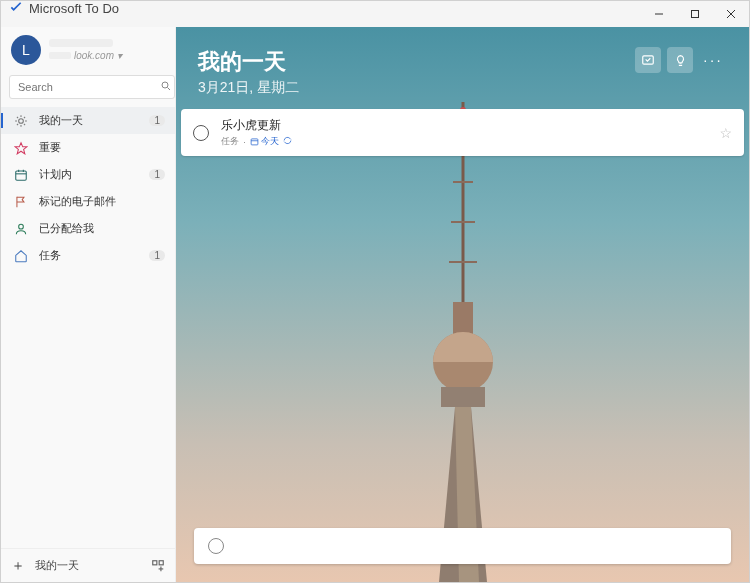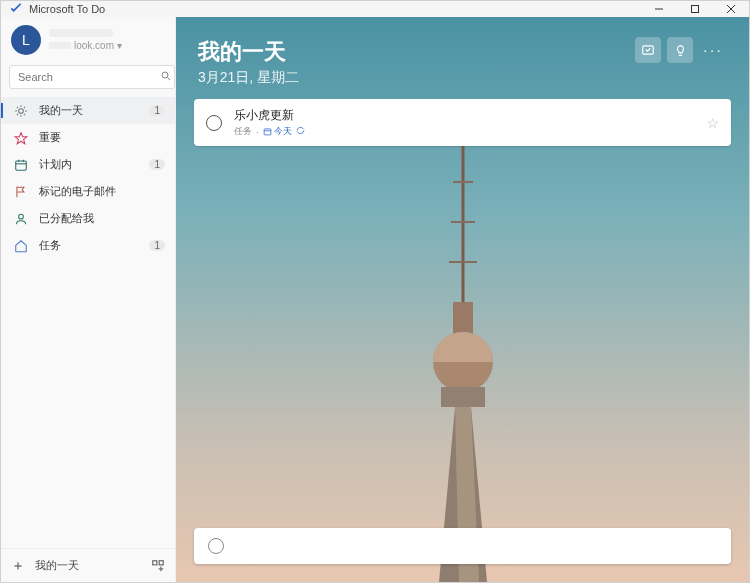--- a/index.html
+++ b/index.html
@@ -1,27 +1,27 @@
 <!DOCTYPE html>
 <html><head>
 <meta charset="utf-8">
 <style>
   * { margin:0; padding:0; box-sizing:border-box; font-family:"Segoe UI","Microsoft YaHei",sans-serif; }
   body { width:750px; height:583px; background:#e8e8e8; overflow:hidden; }
   .window { width:750px; height:583px; background:#fff; display:flex; flex-direction:column; border:1px solid #d0d0d0; }
-  .titlebar { height:16px; display:flex; align-items:center; padding:0 0 0 8px; background:#f5f5f5; font-size:11px; color:#444; }
+  .titlebar { height:26px; display:flex; padding:0 0 0 8px; background:#f5f5f5; font-size:13px; color:#444; }
   .titlebar .logo { width:14px; height:14px; margin-right:6px; display:flex; align-items:center; justify-content:center; }
   .titlebar .title { flex:1; }
   .winbtns { display:flex; }
   .winbtn { width:36px; height:26px; display:flex; align-items:center; justify-content:center; color:#333; font-size:10px; }
   .body { flex:1; display:flex; min-height:0; }
   .sidebar { width:175px; background:#f9f9f9; display:flex; flex-direction:column; border-right:1px solid #eee; }
   .account { display:flex; align-items:center; padding:8px 10px 6px 10px; }
   .avatar { width:30px; height:30px; border-radius:50%; background:#2b579a; color:#fff; display:flex; align-items:center; justify-content:center; font-size:14px; margin-right:8px; }
-  .acct-text { font-size:10px; line-height:12px; }
+  .acct-text { font-size:10px; line-height:12px;font-style:italic; }
   .acct-name { color:#bbb; background:#eee; border-radius:3px; width:64px; height:8px; margin-bottom:3px; }
   .acct-email { color:#999; display:flex; align-items:center; gap:3px; }
   .searchwrap { padding:4px 0 8px 8px; }
   .search { width:100%; height:24px; border:1px solid #ddd; border-radius:3px; background:#fff; display:flex; align-items:center; padding:0 8px; font-size:11px; color:#888; }
   .search input { border:none; outline:none; flex:1; font-size:11px; background:transparent; }
   .navlist { flex:1; }
   .navitem { height:27px; display:flex; align-items:center; padding:0 10px 0 12px; font-size:11px; color:#333; position:relative; cursor:pointer; }
   .navitem.active { background:#eef0f2; font-weight:500; }
   .navitem.active::before { content:""; position:absolute; left:0; top:6px; bottom:6px; width:2px; background:#2564cf; }
   .navitem .icon { width:16px; height:16px; margin-right:10px; display:flex; align-items:center; justify-content:center; color:#666; }
@@ -32,21 +32,21 @@
   .bottombar .grid { width:14px; height:14px; color:#666; }
 
   .main { flex:1; position:relative; background:linear-gradient(to bottom,#4a92a3 0%,#7bb0b9 35%,#c8bfb4 75%,#e8c7b0 100%); display:flex; flex-direction:column; overflow:hidden; }
   .tower { position:absolute; left:50%; bottom:0; transform:translateX(-50%); width:200px; height:480px; pointer-events:none; }
   .header { padding:20px 22px 8px 22px; display:flex; align-items:flex-start; color:#fff; position:relative; z-index:2; }
   .header h1 { font-size:22px; font-weight:600; }
   .header .date { font-size:14px; opacity:.9; margin-top:2px; }
   .header .actions { margin-left:auto; display:flex; gap:6px; align-items:center; }
   .hbtn { width:26px; height:26px; border-radius:4px; background:rgba(255,255,255,.25); display:flex; align-items:center; justify-content:center; color:#fff; font-size:12px; }
   .dots { letter-spacing:2px; font-size:14px; padding:0 4px; color:#fff; }
-  .tasklist { padding:4px 18px; position:relative; z-index:2; }
+  .tasklist { padding:4px 5px; position:relative; z-index:2; }
   .task { background:#fff; border-radius:4px; padding:8px 12px; display:flex; align-items:center; box-shadow:0 1px 2px rgba(0,0,0,.15); }
   .circle { width:16px; height:16px; border:1.5px solid #555; border-radius:50%; margin-right:12px; flex-shrink:0; }
   .taskbody { flex:1; }
   .tasktitle { font-size:12px; color:#222; }
   .taskmeta { font-size:9px; color:#888; display:flex; align-items:center; gap:4px; margin-top:1px; }
   .taskmeta .due { color:#2564cf; display:flex; align-items:center; gap:2px; }
   .star { color:#bbb; font-size:14px; }
   .addbar { position:absolute; left:18px; right:18px; bottom:18px; height:36px; background:#fff; border-radius:4px; display:flex; align-items:center; padding:0 14px; box-shadow:0 1px 3px rgba(0,0,0,.2); z-index:2; }
   .addbar .circle { border-color:#888; }
   .addbar input { border:none; outline:none; flex:1; font-size:12px; background:transparent; }

